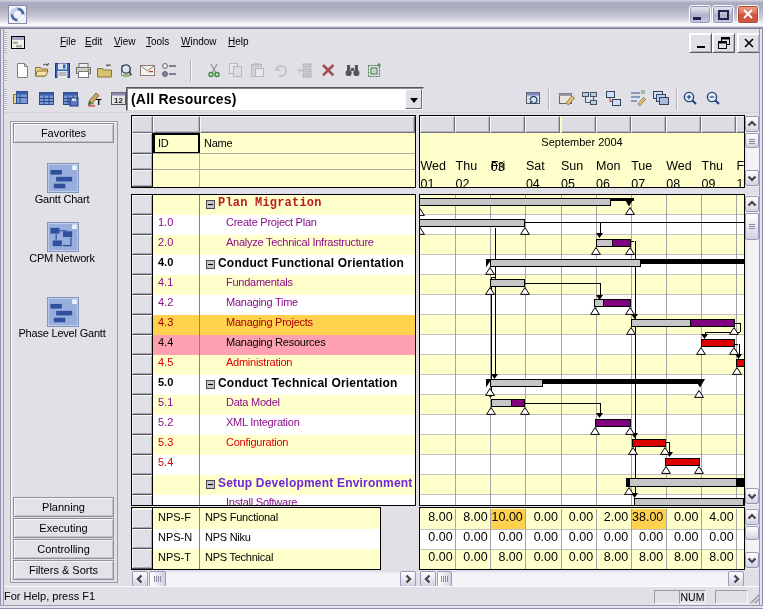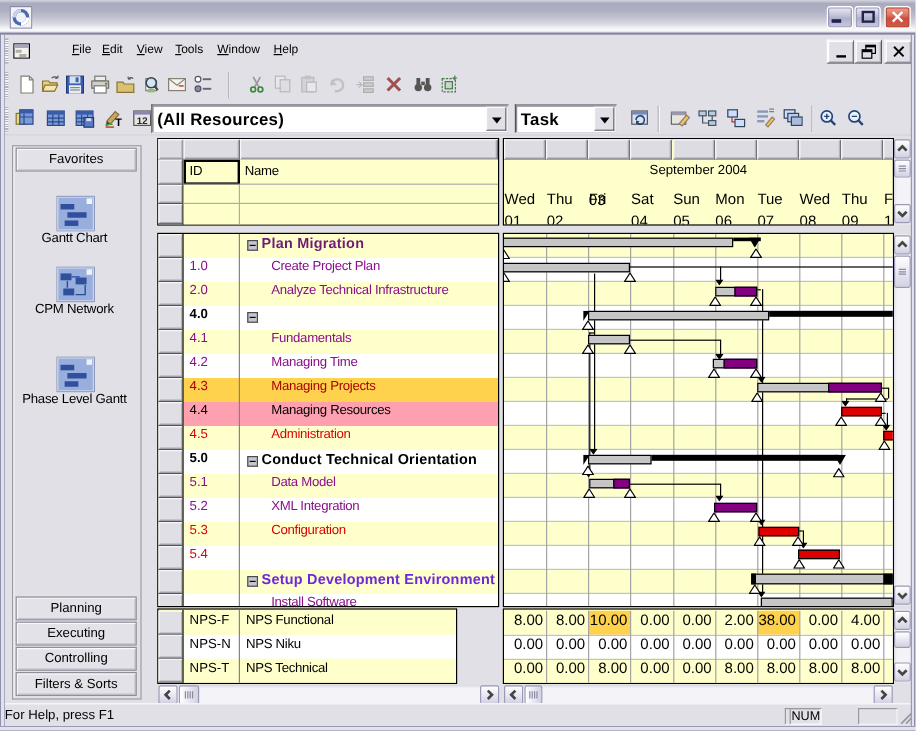--- a/index.html
+++ b/index.html
@@ -216,24 +216,20 @@
     </svg>
 <svg class="abs" style="left:110px;top:90px;" width="17" height="17" viewBox="0 0 17 17">
       <rect x="1.5" y="2.5" width="14" height="12" fill="#e8e5de" stroke="#555"></rect>
       <rect x="1.5" y="2.5" width="14" height="3" fill="#8888b0"></rect>
       <text x="4" y="13" font-size="8" font-weight="bold" fill="#224">12</text>
     </svg>
 <div class="combo" style="left:126px;top:87px;width:298px;">
       <span class="ctext">(All Resources)</span>
       <span class="carr"></span>
     </div>
-<div class="combo" style="left:429px;top:87px;width:85px;">
-      <span class="ctext">Task</span>
-      <span class="carr"></span>
-    </div>
 <svg class="abs" style="left:525px;top:90px;" width="17" height="17" viewBox="0 0 17 17">
       <rect x="1.5" y="2.5" width="13" height="11" fill="#d8e2f0" stroke="#556"></rect>
       <rect x="1.5" y="2.5" width="13" height="3" fill="#7a88b8"></rect>
       <path d="M5 10 a3.5 3.5 0 1 1 1 2.4" fill="none" stroke="#246" stroke-width="1.3"></path>
       <path d="M5 13.5 l0 -3 l3 0.5" fill="#246" stroke="none"></path>
     </svg>
 <div class="abs sep" style="left:548px;top:88px;width:2px;height:22px;"></div>
 <svg class="abs" style="left:558px;top:90px;" width="17" height="17" viewBox="0 0 17 17">
       <rect x="1.5" y="3.5" width="12" height="10" fill="#e8e5de" stroke="#666"></rect>
       <rect x="1.5" y="3.5" width="12" height="2.5" fill="#99a"></rect>
@@ -370,33 +366,34 @@
           <line x1="3" y1="8.5" x2="9" y2="8.5"></line>
         </g>
       </svg></div>
 <div class="sbb" style="left:745px;top:170px;width:14px;height:16px;"><svg width="12" height="14">
         <path d="M2.5 5.5 l3.5 3.5 l3.5 -3.5" fill="none" stroke="#444" stroke-width="2.2"></path>
       </svg></div>
 <div class="pane" style="left:131px;top:194px;width:285px;height:312px;overflow:hidden;">
 <div class="abs" style="left:21px;top:0px;width:262px;height:20px;background:#ffffcc;"></div>
 <div class="rowhdr" style="left:0;top:0px;width:20px;height:20px;"></div>
 <div class="minus" style="left:73.5px;top:5px;"></div>
-<div class="abs" style="left:86px;top:1px;font-size:12px;line-height:14px;letter-spacing:0.2px;font-weight:bold;color:#701a75;white-space:pre;">Plan Migration</div>
+<div class="abs" style="left:86px;top:1px;font-size:12px;line-height:14px;letter-spacing:0.2px;font-weight:bold;color:#b91c1c;white-space:pre;font-family:Liberation Mono, monospace;">Plan Migration</div>
 <div class="abs" style="left:21px;top:20px;width:262px;height:20px;background:#ffffff;"></div>
 <div class="rowhdr" style="left:0;top:20px;width:20px;height:20px;"></div>
 <div class="abs" style="left:26px;top:21px;font-size:11px;line-height:13px;font-weight:normal;color:#8b0e8b;">1.0</div>
 <div class="abs" style="left:94px;top:21px;font-size:11px;line-height:13px;letter-spacing:-0.25px;color:#8b0e8b;white-space:pre;">Create Project Plan</div>
 <div class="abs" style="left:21px;top:40px;width:262px;height:20px;background:#ffffcc;"></div>
 <div class="rowhdr" style="left:0;top:40px;width:20px;height:20px;"></div>
 <div class="abs" style="left:26px;top:41px;font-size:11px;line-height:13px;font-weight:normal;color:#8b0e8b;">2.0</div>
 <div class="abs" style="left:94px;top:41px;font-size:11px;line-height:13px;letter-spacing:-0.25px;color:#8b0e8b;white-space:pre;">Analyze Technical Infrastructure</div>
 <div class="abs" style="left:21px;top:60px;width:262px;height:20px;background:#ffffff;"></div>
 <div class="rowhdr" style="left:0;top:60px;width:20px;height:20px;"></div>
 <div class="abs" style="left:26px;top:61px;font-size:11px;line-height:13px;font-weight:bold;color:#000;">4.0</div>
 <div class="minus" style="left:73.5px;top:65px;"></div>
+<div class="abs" style="left:86px;top:61px;font-size:12px;line-height:14px;letter-spacing:0.2px;font-weight:bold;color:#000;white-space:pre;">Conduct Functional Orientation</div>
 <div class="abs" style="left:21px;top:80px;width:262px;height:20px;background:#ffffcc;"></div>
 <div class="rowhdr" style="left:0;top:80px;width:20px;height:20px;"></div>
 <div class="abs" style="left:26px;top:81px;font-size:11px;line-height:13px;font-weight:normal;color:#8b0e8b;">4.1</div>
 <div class="abs" style="left:94px;top:81px;font-size:11px;line-height:13px;letter-spacing:-0.25px;color:#8b0e8b;white-space:pre;">Fundamentals</div>
 <div class="abs" style="left:21px;top:100px;width:262px;height:20px;background:#ffffff;"></div>
 <div class="rowhdr" style="left:0;top:100px;width:20px;height:20px;"></div>
 <div class="abs" style="left:26px;top:101px;font-size:11px;line-height:13px;font-weight:normal;color:#8b0e8b;">4.2</div>
 <div class="abs" style="left:94px;top:101px;font-size:11px;line-height:13px;letter-spacing:-0.25px;color:#8b0e8b;white-space:pre;">Managing Time</div>
 <div class="abs" style="left:21px;top:120px;width:262px;height:20px;background:#ffd24d;"></div>
 <div class="rowhdr" style="left:0;top:120px;width:20px;height:20px;"></div>
@@ -761,21 +758,21 @@
         <g stroke="#8a8aa0" stroke-width="1">
           <line x1="3.5" y1="4" x2="3.5" y2="10"></line>
           <line x1="5.5" y1="4" x2="5.5" y2="10"></line>
           <line x1="7.5" y1="4" x2="7.5" y2="10"></line>
           <line x1="9.5" y1="4" x2="9.5" y2="10"></line>
         </g>
       </svg></div>
 <div class="abs" style="left:0px;top:586px;width:763px;height:19px;background:#e1e0e6;border-top:1px solid #fbfbfd;">
 <div class="abs" style="left:4px;top:3px;font-size:11px;color:#000;">For Help, press F1</div>
 <div class="spanel" style="left:654px;width:30px;"></div>
-<div class="spanel" style="left:658px;width:27px;line-height:12px;">NUM</div>
+<div class="spanel" style="left:679px;width:27px;line-height:12px;">NUM</div>
 <div class="spanel" style="left:715px;width:33px;"></div>
 <svg class="abs" style="left:750px;top:6px" width="11" height="11">
         <g stroke="#9997a6" stroke-width="1.5">
           <line x1="10" y1="1" x2="1" y2="10"></line>
           <line x1="10" y1="5" x2="5" y2="10"></line>
           <line x1="10" y1="9" x2="9" y2="10"></line>
         </g>
       </svg>
 </div>
 <div class="abs" style="left:0;top:29px;width:4px;height:576px;background:linear-gradient(90deg,#8f8fae 0 1px,#e2e2ec 1px 3px,#9a9ab4 3px 4px);"></div>

